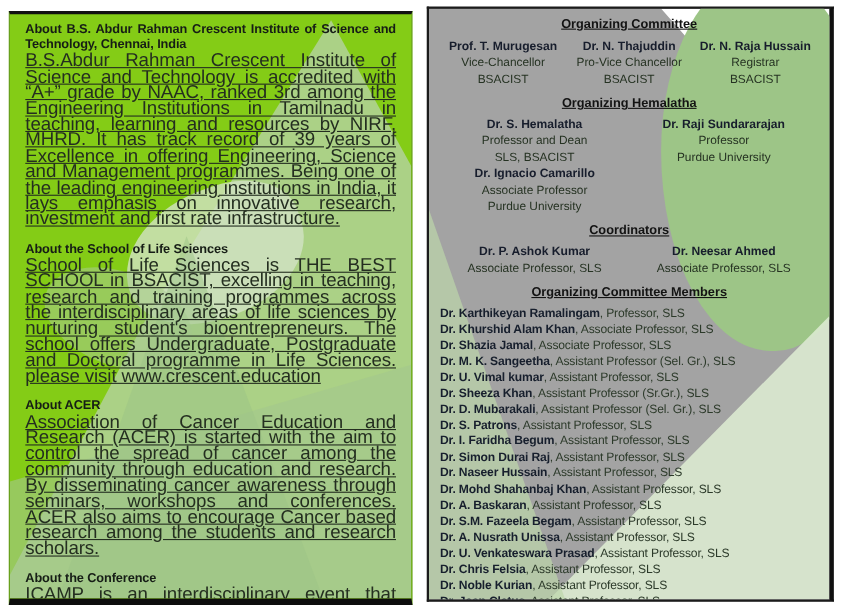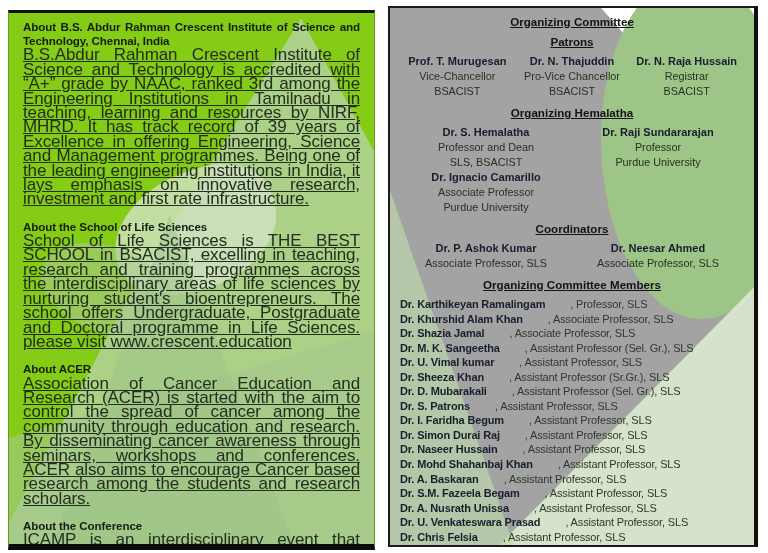--- a/index.html
+++ b/index.html
@@ -85,21 +85,21 @@
     text-decoration:underline;line-height:14px;margin:0 0 5px 0;
   }
   .rp-heading.title{margin-bottom:6px;}
   .people-row{display:grid;margin:4px 0 7px 0;}
   .person{text-align:center;}
   .p-name{font-size:11px;font-weight:bold;color:#171d2c;line-height:15px;}
   .p-line{font-size:10.8px;color:#253222;line-height:15px;}
   .members-list{margin-top:2px;}
   .member{font-size:11px;line-height:14.55px;white-space:nowrap;letter-spacing:-0.15px;}
   .m-name{font-weight:bold;color:#171f2d;}
-  .m-role{color:#2c3a2a;padding-left:25px;}
+  .m-role{color:#2c3a2a;}
 </style>
 </head>
 <body>
 
 <div class="page">
 
   <div class="left-panel">
     <div class="shape lp-mountain"></div>
     <div class="shape lp-leaf1"></div>
     <div class="shape lp-leaf2"></div>
@@ -126,21 +126,20 @@
   </div>
 
   <div class="right-panel">
     <div class="shape rp-white"></div>
     <div class="shape rp-hill"></div>
     <div class="shape rp-band-light"></div>
     <div class="shape rp-band-mid"></div>
     <div class="right-content">
       <div class="rp-heading title">Organizing Committee</div>
       <div>
-          <div class="rp-heading">Patrons</div>
           <div class="people-row" style="grid-template-columns: repeat(3, 1fr);">
             <div class="person">
               <div class="p-name">Prof. T. Murugesan</div>
               <div class="p-line">Vice-Chancellor</div>
               <div class="p-line">BSACIST</div>
             </div>
             <div class="person">
               <div class="p-name">Dr. N. Thajuddin</div>
               <div class="p-line">Pro-Vice Chancellor</div>
               <div class="p-line">BSACIST</div>

